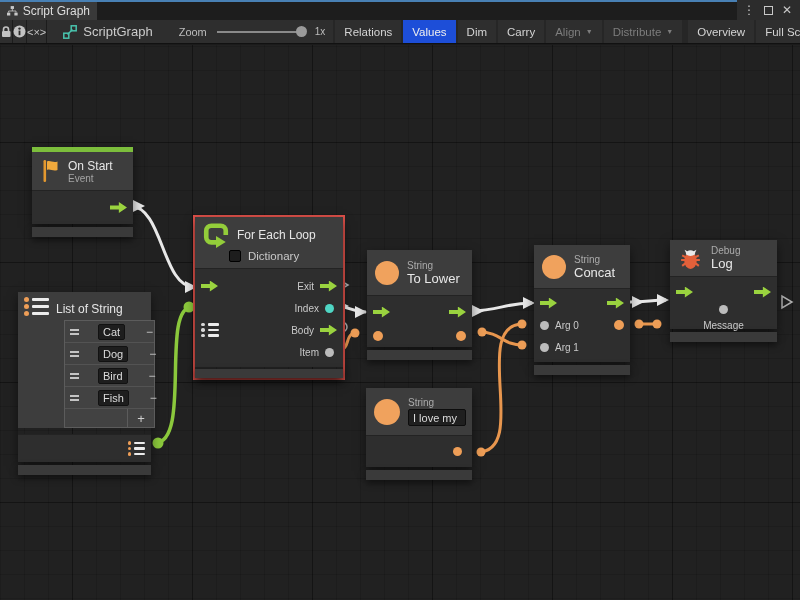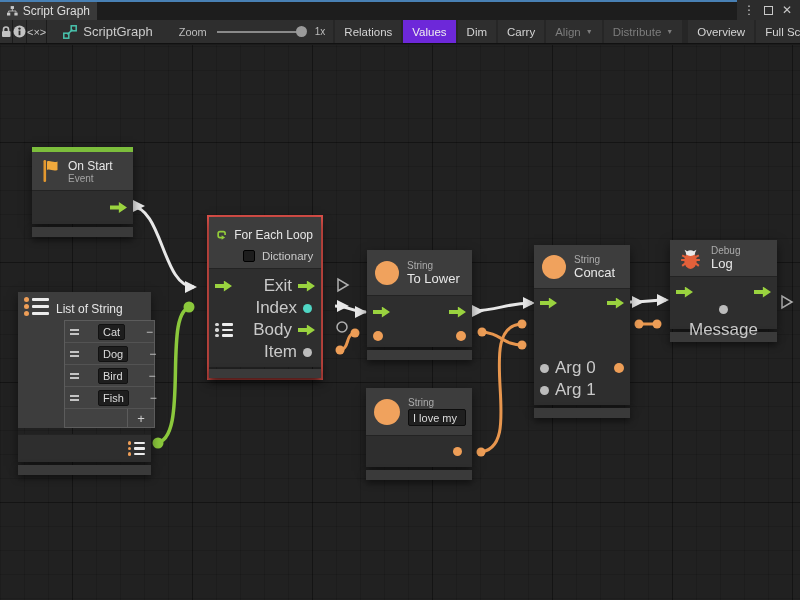--- a/index.html
+++ b/index.html
@@ -17,21 +17,21 @@
   .winglyph { color:#c8c8c8; font-size:12px; line-height:20px; cursor:default; }
   .maxbox { width:9px; height:9px; border:1.5px solid #c8c8c8; }
 
   
   .toolbar { position:absolute; left:0; top:20px; width:800px; height:24px; background:#262626;
     border-bottom:1px solid #111; display:flex; align-items:stretch; }
   .tcell { background:#2e2e2e; display:flex; align-items:center; justify-content:center;
     color:#c8c8c8; font-size:11px; border-right:1px solid #1c1c1c; }
   .tbtn { background:#2e2e2e; display:flex; align-items:center; justify-content:center;
     color:#d4d4d4; font-size:11.5px; padding:0 9px; margin-left:2px; white-space:nowrap; }
-  .tbtn.active { background:#6d28d9; color:#efefef; }
+  .tbtn.active { background:#1d4ed8; color:#efefef; }
   .tbtn.dim { color:#7d7d7d; }
   .caret { font-size:7px; margin-left:5px; }
   .midzone { background:#2e2e2e; display:flex; align-items:center; flex:0 0 auto; }
   .gname { font-size:13px; color:#cccccc; margin-left:6px; }
   .zoomlbl { font-size:11px; color:#bdbdbd; margin-left:26px; }
   .ztrack { width:88px; height:2px; background:#8a8a8a; margin-left:10px; position:relative; }
   .zhandle { position:absolute; right:-2px; top:-4.5px; width:11px; height:11px; border-radius:50%; background:#9a9a9a; }
   .zval { font-size:10px; color:#bdbdbd; margin:0 8px 0 10px; }
 
   
@@ -57,21 +57,21 @@
   .node { position:absolute; z-index:2; }
   .nmain { box-shadow:0 4px 10px rgba(0,0,0,.5); }
   .nhead { background:#3d3d3d; display:flex; align-items:center; gap:8px; padding:0 8px; }
   .nbody { background:#2e2e2e; border-top:1px solid #232323; }
   .nfoot { background:#3a3a3a; height:10px; margin-top:3px; box-shadow:0 3px 7px rgba(0,0,0,.5); }
   .ntitle { font-size:12px; color:#e6e6e6; white-space:nowrap; }
   .nsub { font-size:10px; color:#a4a4a4; }
   .ncat { font-size:10px; color:#ababab; }
   .ntitle-lg { font-size:13px; color:#e8e8e8; white-space:nowrap; }
   .prow { display:flex; align-items:center; padding:0 6px; gap:6px; }
-  .plabel { font-size:17px; color:#c9c9c9; white-space:nowrap; }
+  .plabel { font-size:10px; color:#c9c9c9; white-space:nowrap; }
   .sp { flex:1; }
   .parrow { width:17px; height:11px; background:#9ad33f;
     clip-path:polygon(0 32%,52% 32%,52% 0,100% 50%,52% 100%,52% 68%,0 68%); flex:0 0 auto; }
   .pdot { border-radius:50%; flex:0 0 auto; }
   .dot9 { width:9px; height:9px; }
   .dot10 { width:10px; height:10px; }
   .c-orange { background:#ee9e57; }
   .c-gray { background:#bcbcbc; }
   .c-cyan { background:#4fd6c4; }
   .bigdot { border-radius:50%; background:#f0a25d; flex:0 0 auto; }
@@ -312,21 +312,21 @@
               <span class="ld"></span>
               <span class="lb"></span>
             </span>
         </span>
       </div>
     </div>
   </div>
   <div class="nfoot"></div>
 </div>
 
-<div class="selwrap" style="left:207px; top:215px; width:116px;">
+<div class="selwrap" style="left:193px; top:215px; width:152px;">
   <div class="nmain">
     <div style="background:#3d3d3d; padding-top:5px;">
       <div style="display:flex; align-items:center; gap:8px; padding:0 8px;">
         <svg width="26" height="26" viewBox="0 0 28 28">
           <path d="M16 22 H9 A5.5 5.5 0 0 1 3.5 16.5 V9.5 A5.5 5.5 0 0 1 9 4 H19 A5.5 5.5 0 0 1 24.5 9.5 V14" fill="none" stroke="#93cd3a" stroke-width="5"></path>
           <path d="M14 15 L14 28 L24.5 21.5 Z" fill="#93cd3a"></path>
         </svg>
         <span class="ntitle">For Each Loop</span>
       </div>
       <div class="chkrow">
@@ -427,21 +427,21 @@
         <div class="ncat">String</div>
         <div class="ntitle-lg">Concat</div>
       </div>
     </div>
     <div class="nbody" style="padding:3px 0 4px 0;">
       <div class="prow" style="height:22px;">
         <span class="parrow"></span>
         <span class="sp"></span>
         <span class="parrow"></span>
       </div>
-      <div class="prow" style="height:22px;margin-top:43px;">
+      <div class="prow" style="height:22px;">
         <span class="pdot dot9 c-gray"></span>
         <span class="plabel">Arg 0</span>
         <span class="sp"></span>
         <span class="pdot dot10 c-orange"></span>
       </div>
       <div class="prow" style="height:22px;">
         <span class="pdot dot9 c-gray"></span>
         <span class="plabel">Arg 1</span>
         <span class="sp"></span>
       </div>

